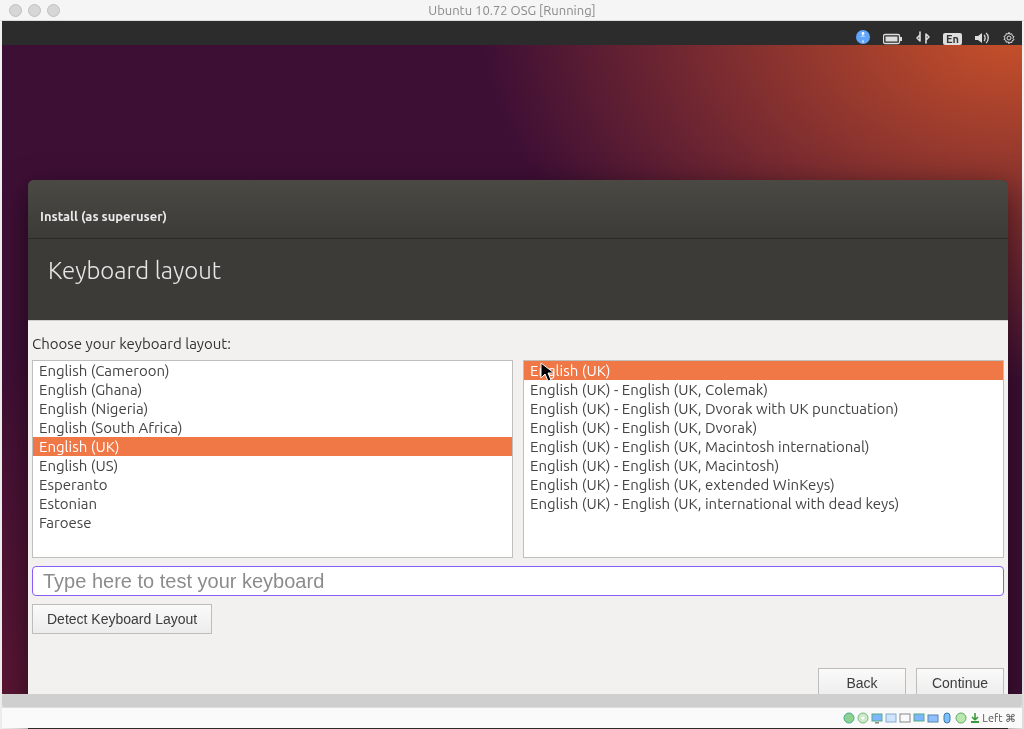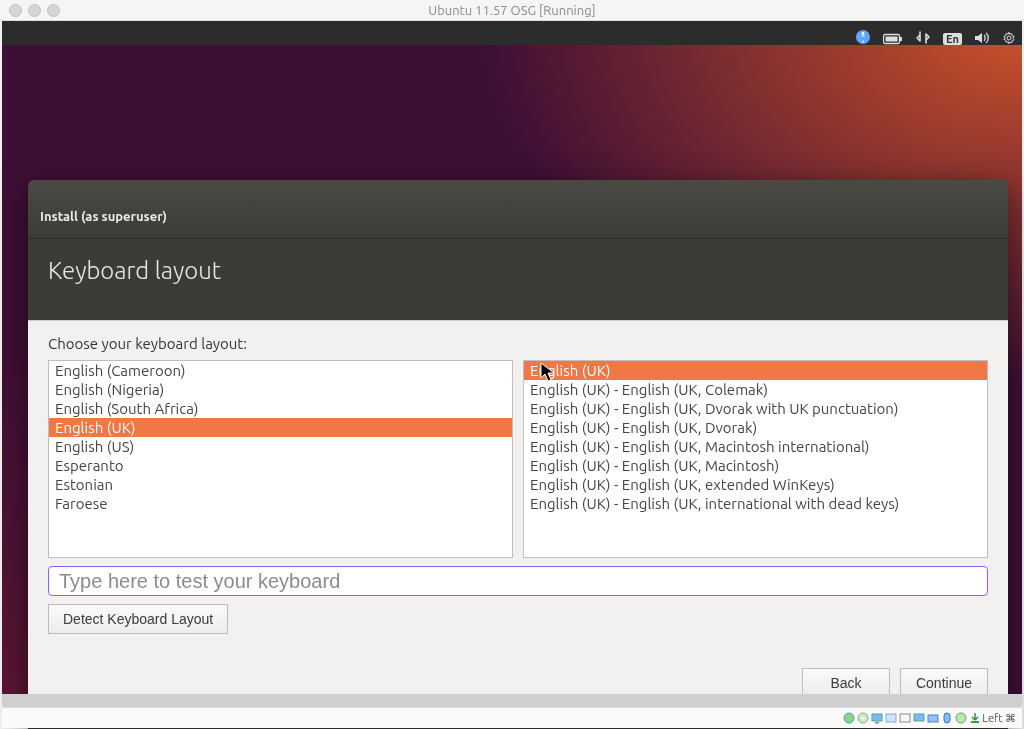--- a/index.html
+++ b/index.html
@@ -14,21 +14,21 @@
      radial-gradient(ellipse 900px 600px at 100% 0%, rgba(220,90,40,0.9), rgba(170,40,70,0) 60%),
      radial-gradient(ellipse 800px 600px at 0% 100%, #5b1634, #3e0f35 60%),
      linear-gradient(135deg,#5a1740 0%,#7a1c30 40%,#c4502e 100%);
   }
   .top-panel{position:absolute;top:0;left:0;right:0;height:24px;background:#2c2c2c;display:flex;justify-content:flex-end;align-items:flex-end;padding-right:6px;gap:12px;color:#dcdcdc;font-size:12px;}
   .top-panel .icon{display:inline-flex;align-items:center;justify-content:center;}
   .lang-badge{background:#ddd;color:#333;padding:0 3px;border-radius:2px;font-size:11px;font-weight:bold;}
   .installer{position:absolute;left:26px;right:14px;top:159px;background:#3c3b37;border-radius:6px 6px 0 0;box-shadow:0 8px 30px rgba(0,0,0,0.5);}
   .installer-titlebar{height:28px;border-radius:6px 6px 0 0;background:linear-gradient(#4a4944,#3c3b37);color:#eaeaea;font-size:13px;font-weight:bold;display:flex;align-items:flex-end;padding:15px 12px;border-bottom:1px solid #2a2a27;}
   .installer-header{background:#3c3b37;color:#e6e6e4;font-size:24px;font-weight:300;padding:18px 20px 36px;}
-  .installer-body{background:#f2f1f0;color:#3c3c3c;padding:14px 20px 18px;border-top:1px solid #cfcfce;}
+  .installer-body{background:#f2f1f0;color:#3c3c3c;padding:14px 4px 18px;border-top:1px solid #cfcfce;}
   .prompt{font-size:15px;margin-bottom:8px;color:#333;}
   .lists-row{display:flex;gap:10px;}
   .list-box{flex:1;height:196px;overflow:hidden;border:1px solid #bfbfbd;background:#fff;}
   .list-item{font-size:15px;padding:1px 6px;color:#444;white-space:nowrap;cursor:default;}
   .list-item.selected{background:#f07746;color:#fff;}
   .test-input{margin-top:8px;width:100%;box-sizing:border-box;height:30px;border:1px solid #8b5cf6;border-radius:4px;padding:0 10px;font-size:20px;color:#555;background:#fff;}
   .test-input::placeholder{color:#8c8c8c;}
   .detect-btn,.nav-btn{height:30px;border:1px solid #bdbdbb;border-radius:0;background:linear-gradient(#fafafa,#ececec);color:#3c3c3c;font-size:14px;padding:0 14px;cursor:pointer;}
   .detect-btn{margin-top:8px;}
   .button-row{display:flex;justify-content:flex-end;gap:10px;margin-top:34px;}
@@ -45,21 +45,21 @@
 </style>
 </head>
 <body>
 
 <div class="mac-titlebar">
   <div class="mac-dots">
     <div class="mac-dot"></div>
     <div class="mac-dot"></div>
     <div class="mac-dot"></div>
   </div>
-  <div class="mac-title">Ubuntu 11.57 OSG [Running]</div>
+  <div class="mac-title">Ubuntu 10.72 OSG [Running]</div>
 </div>
 
 <div class="vm-viewport">
   <div class="ubuntu-bg"></div>
 
   <div class="top-panel">
     <span class="icon">
       <svg width="16" height="16" viewBox="0 0 16 16">
           <circle cx="8" cy="8" r="7" fill="#60a5fa"></circle>
           <circle cx="8" cy="4.5" r="1.4" fill="#fff"></circle>
@@ -96,20 +96,21 @@
   <div class="installer">
     <div class="installer-titlebar">
       <span>Install (as superuser)</span>
     </div>
     <div class="installer-header">Keyboard layout</div>
     <div class="installer-body">
       <div class="prompt">Choose your keyboard layout:</div>
       <div class="lists-row">
         <div class="list-box" id="left-list">
             <div class="list-item">English (Cameroon)</div>
+            <div class="list-item">English (Ghana)</div>
             <div class="list-item">English (Nigeria)</div>
             <div class="list-item">English (South Africa)</div>
             <div class="list-item selected">English (UK)</div>
             <div class="list-item">English (US)</div>
             <div class="list-item">Esperanto</div>
             <div class="list-item">Estonian</div>
             <div class="list-item">Faroese</div>
           </div>
         <div class="list-box" id="right-list">
             <div class="list-item selected">English (UK)</div>

